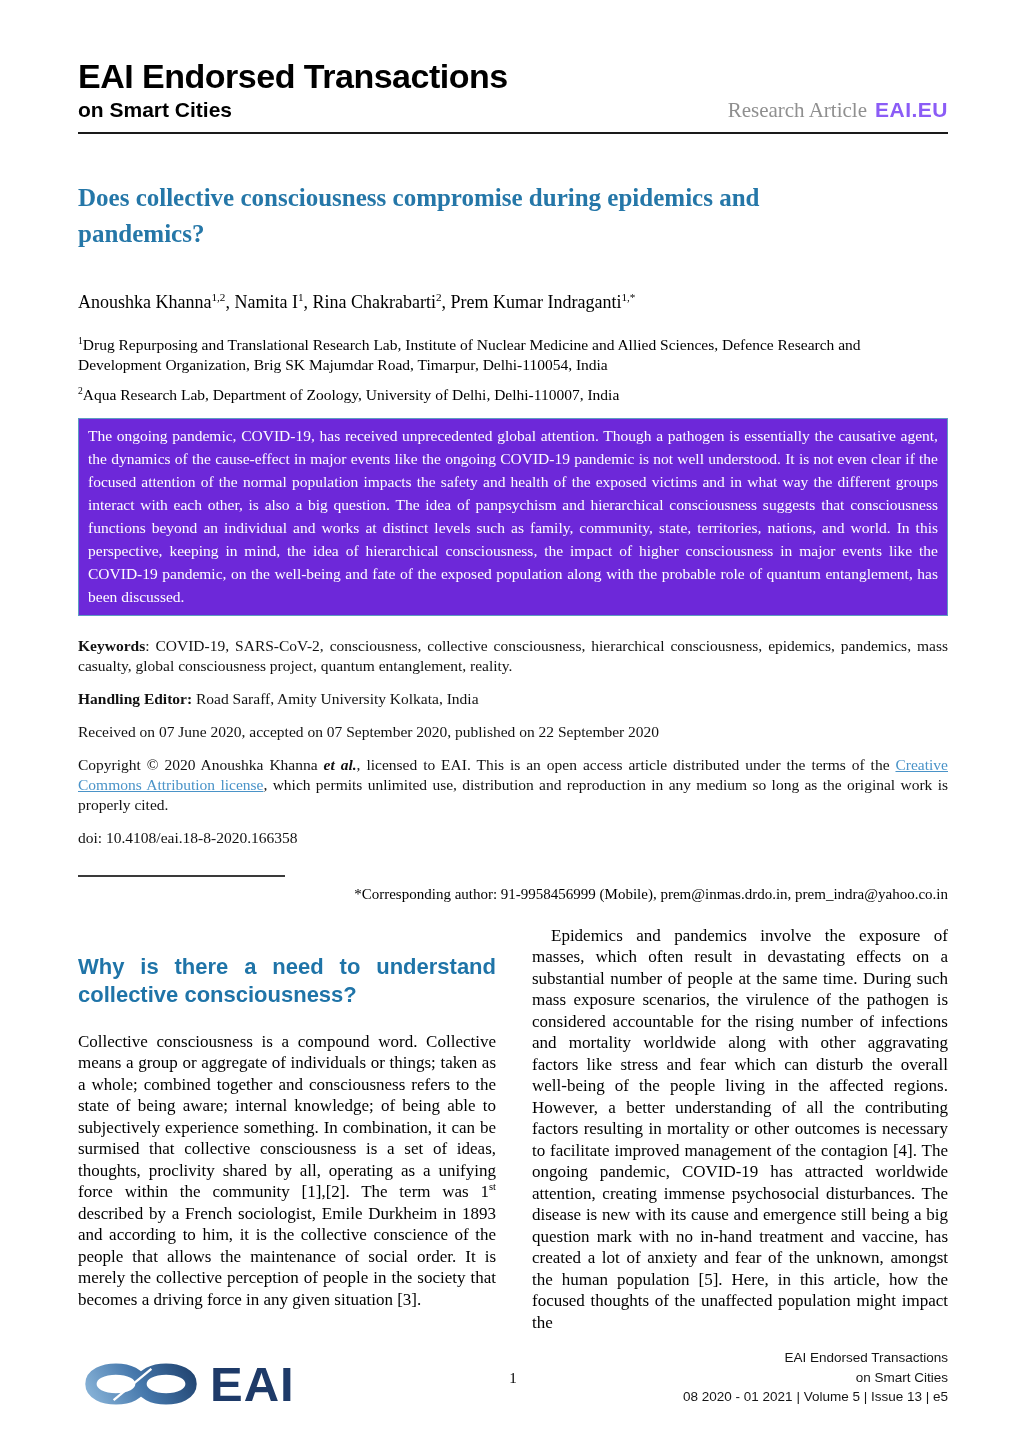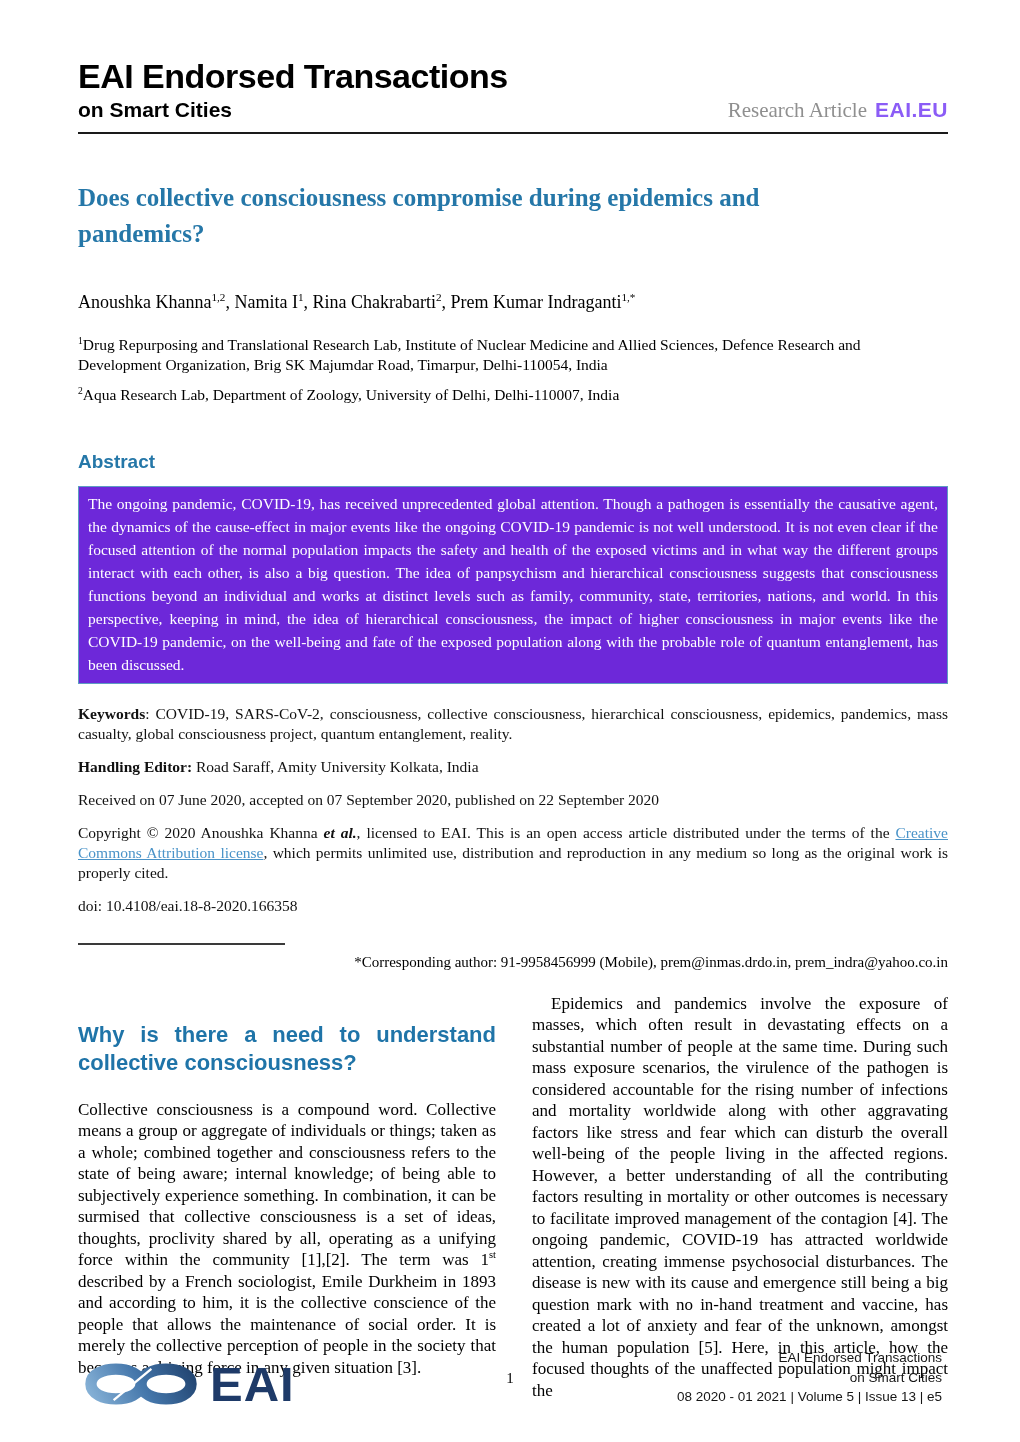--- a/index.html
+++ b/index.html
@@ -92,21 +92,21 @@
   }
   .heading-line1{text-align:justify;text-align-last:justify;}
   .heading-line2{text-align:left;}
   .bodytext{
     margin:22px 0 0 0;
     font-size:17px;line-height:21.5px;text-align:justify;color:#000;
   }
   .bodytext.indent{text-indent:19px;margin-top:4px;}
 
   
-  .footer{position:absolute;left:78px;right:78px;top:1348px;height:80px;}
+  .footer{position:absolute;left:78px;right:72px;top:1348px;height:80px;}
   .eai-logo{position:absolute;left:0;top:2px;display:flex;align-items:center;}
   .logo-word{
     font-family:"Liberation Sans", sans-serif;
     font-weight:bold;font-size:49px;color:#1e3a68;
     letter-spacing:1px;margin-left:6px;line-height:66px;
   }
   .page-number{
     position:absolute;left:0;right:0;top:22px;text-align:center;
     font-size:15px;color:#000;
   }
@@ -130,21 +130,20 @@
     <hr class="masthead-rule">
   </header>
 
   <h2 class="article-title">Does collective consciousness compromise during epidemics and pandemics?</h2>
 
   <p class="authors"><span>Anoushka Khanna</span><sup>1,2</sup><span>, </span><span>Namita I</span><sup>1</sup><span>, </span><span>Rina Chakrabarti</span><sup>2</sup><span>, </span><span>Prem Kumar Indraganti</span><sup>1,*</sup></p>
 
   <p class="affil"><sup>1</sup><span>Drug Repurposing and Translational Research Lab, Institute of Nuclear Medicine and Allied Sciences, Defence Research and Development Organization, Brig SK Majumdar Road, Timarpur, Delhi-110054, India</span></p>
   <p class="affil"><sup>2</sup><span>Aqua Research Lab, Department of Zoology, University of Delhi, Delhi-110007, India</span></p>
 
-  <h3 class="abstract-heading">Abstract</h3>
   <div class="abstract-box">The ongoing pandemic, COVID-19, has received unprecedented global attention. Though a pathogen is essentially the causative agent, the dynamics of the cause-effect in major events like the ongoing COVID-19 pandemic is not well understood. It is not even clear if the focused attention of the normal population impacts the safety and health of the exposed victims and in what way the different groups interact with each other, is also a big question. The idea of panpsychism and hierarchical consciousness suggests that consciousness functions beyond an individual and works at distinct levels such as family, community, state, territories, nations, and world. In this perspective, keeping in mind, the idea of hierarchical consciousness, the impact of higher consciousness in major events like the COVID-19 pandemic, on the well-being and fate of the exposed population along with the probable role of quantum entanglement, has been discussed.</div>
 
   <p class="meta-para"><span class="b">Keywords</span><span>: COVID-19, SARS-CoV-2, consciousness, collective consciousness, hierarchical consciousness, epidemics, pandemics, mass casualty, global consciousness project, quantum entanglement, reality.</span></p>
   <p class="meta-para tight"><span class="b">Handling Editor:</span><span> Road Saraff, Amity University Kolkata, India</span></p>
   <p class="meta-para tight">Received on 07 June 2020, accepted on 07 September 2020, published on 22 September 2020</p>
   <p class="meta-para tight"><span>Copyright © 2020 Anoushka Khanna </span><span class="i">et al.</span><span>, licensed to EAI. This is an open access article distributed under the terms of the </span><a class="cc-link">Creative Commons Attribution license</a><span>, which permits unlimited use, distribution and reproduction in any medium so long as the original work is properly cited.</span></p>
   <p class="meta-para tight">doi: 10.4108/eai.18-8-2020.166358</p>
 
   <div class="footnote">
     <hr class="footnote-rule">

